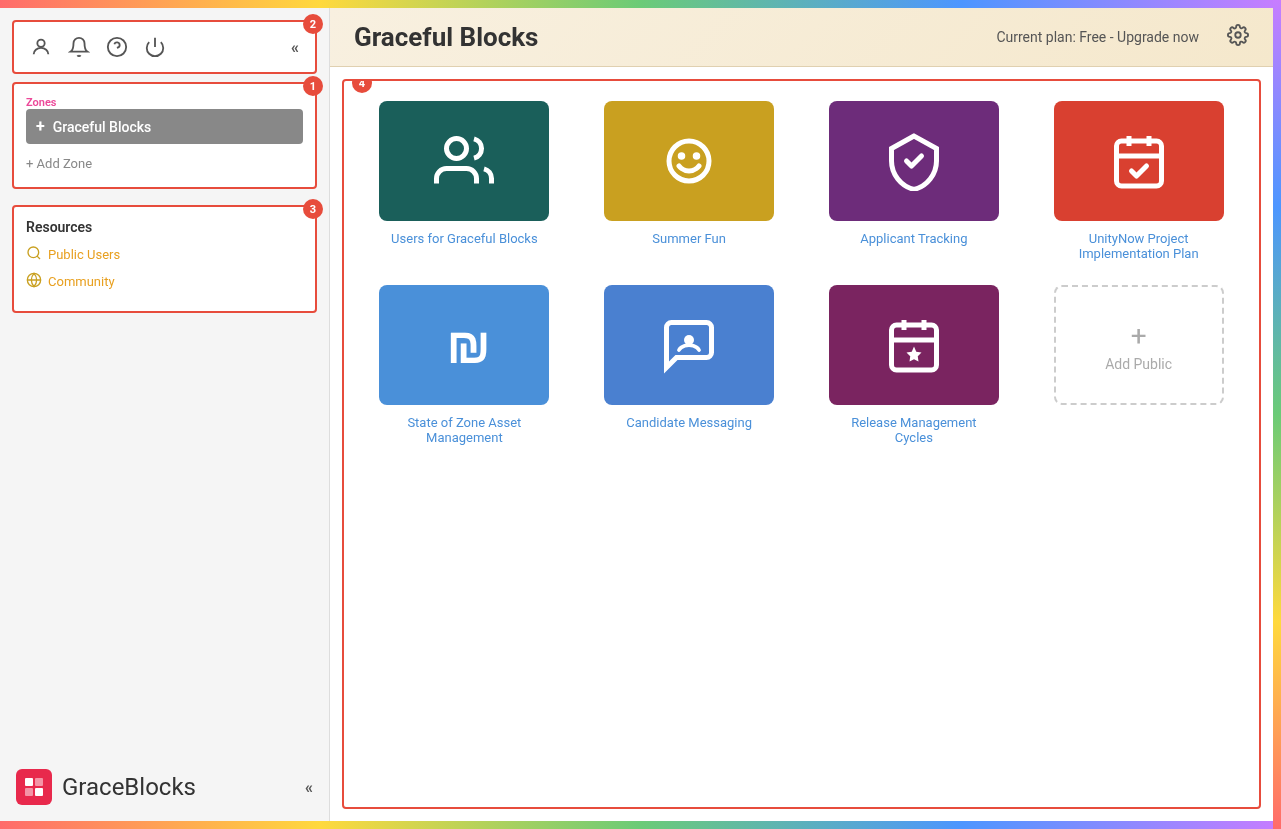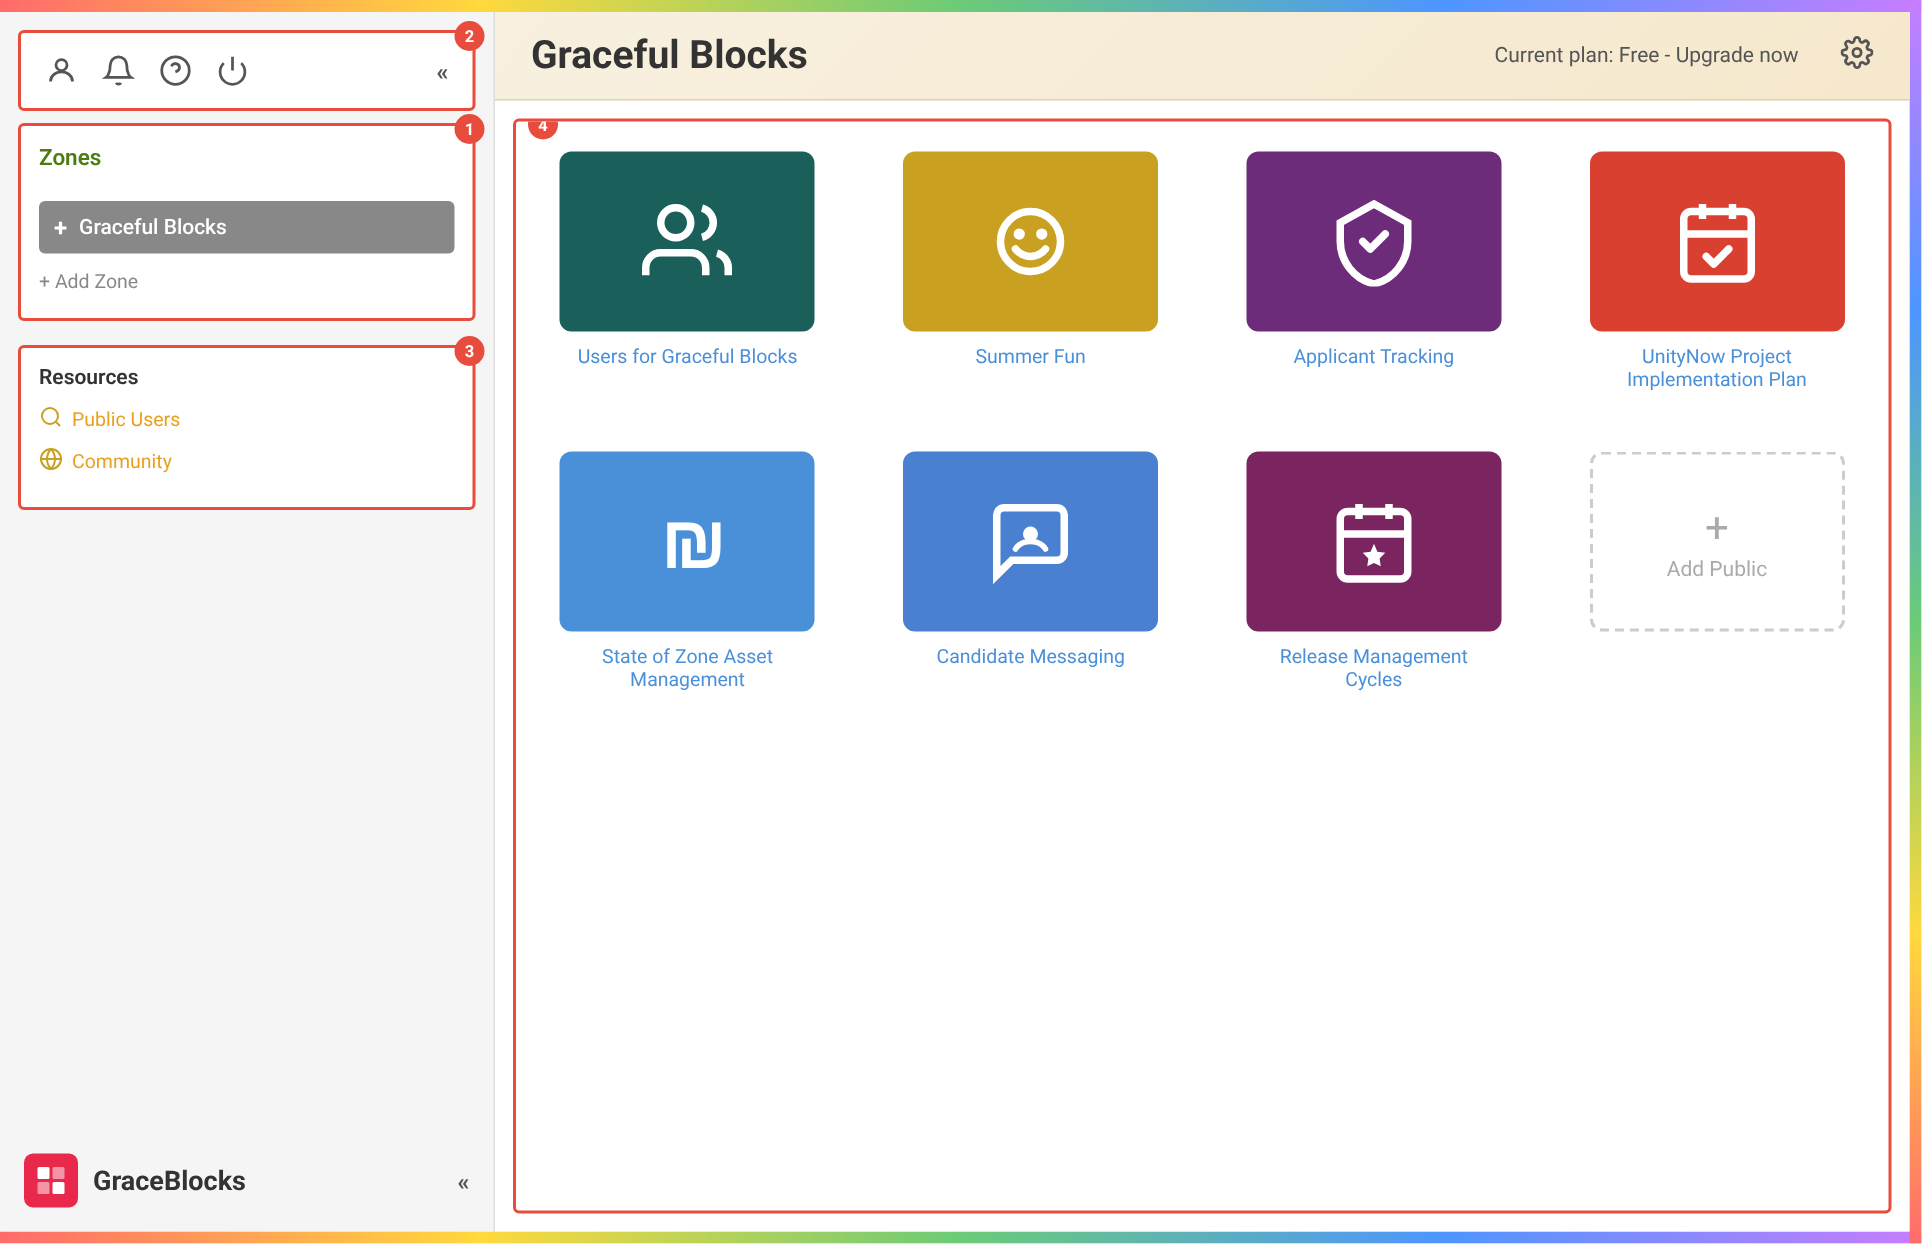--- a/index.html
+++ b/index.html
@@ -115,24 +115,24 @@
       width: 20px;
       height: 20px;
       display: flex;
       align-items: center;
       justify-content: center;
       font-size: 11px;
       font-weight: bold;
     }
 
     .zones-title {
-      font-size: 15px;
+      font-size: 11px;
       font-weight: 600;
-      color: #4d7c0f;
-      margin-bottom: 20px;
+      color: #ec4899;
+      margin-bottom: 0;
     }
 
     .zone-item {
       display: flex;
       align-items: center;
       gap: 8px;
       background: #888;
       color: white;
       border-radius: 4px;
       padding: 8px 10px;
@@ -230,22 +230,22 @@
       border-radius: 6px;
       display: flex;
       align-items: center;
       justify-content: center;
       color: white;
       font-size: 18px;
       font-weight: bold;
     }
 
     .logo-text {
-      font-size: 18px;
-      font-weight: 700;
+      font-size: 24px;
+      font-weight: 400;
       color: #333;
     }
 
     
     .main-content {
       position: absolute;
       top: 8px;
       left: 330px;
       right: 8px;
       bottom: 8px;
@@ -308,21 +308,21 @@
       align-items: center;
       justify-content: center;
       font-size: 11px;
       font-weight: bold;
     }
 
     
     .blocks-grid {
       display: grid;
       grid-template-columns: repeat(4, 1fr);
-      gap: 40px;
+      gap: 24px;
     }
 
     .block-item {
       display: flex;
       flex-direction: column;
       align-items: center;
       cursor: pointer;
     }
 
     .block-icon-wrapper {

